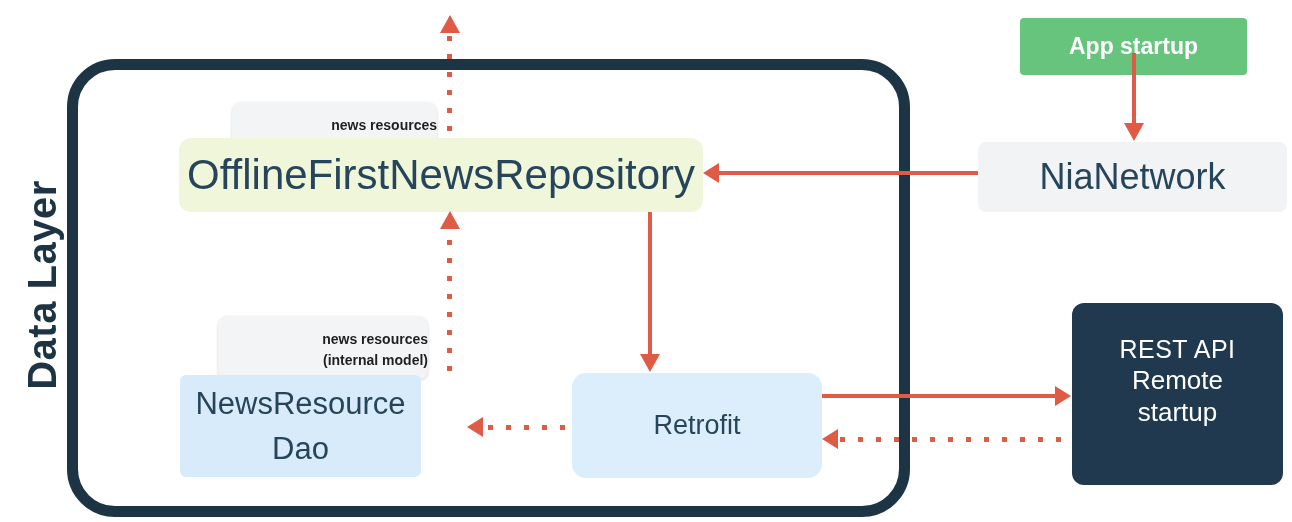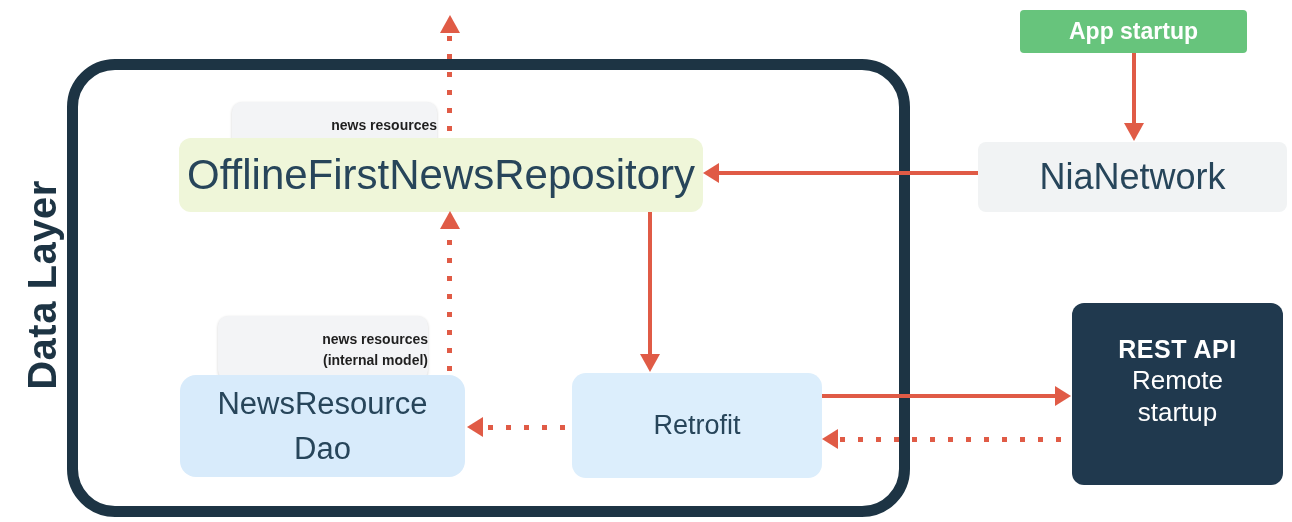--- a/index.html
+++ b/index.html
@@ -33,28 +33,28 @@
   .chip-repo{left:232px;top:102px;width:205px;height:46px;padding-top:13px;}
   .chip-dao{left:218px;top:316px;width:210px;height:64px;padding-top:13px;}
 
   
   .node{
     display:flex;flex-direction:column;align-items:center;justify-content:center;
     text-align:center;z-index:2;border-radius:12px;
     color:var(--box_text,#27455A);
   }
   .node-repo{left:179px;top:138px;width:524px;height:74px;background:var(--repo_fill,#EFF6D9);font-size:42px;}
-  .node-dao{left:180px;top:375px;width:285px;height:102px;background:var(--dao_fill,#D8EBFB);font-size:31px;line-height:45px;border-radius:16px;}
+  .node-dao{left:180px;top:375px;width:241px;height:102px;background:var(--dao_fill,#D8EBFB);font-size:31px;line-height:45px;border-radius:6px;}
   .node-network{left:572px;top:373px;width:250px;height:105px;background:var(--network_fill,#DCEEFC);font-size:27px;line-height:45px;border-radius:14px;}
   .node-workmanager{left:978px;top:142px;width:309px;height:70px;background:var(--workmanager_fill,#F1F3F4);font-size:36px;border-radius:8px;}
-  .node-startup{left:1020px;top:10px;width:227px;height:43px;background:var(--startup_fill,#67C47C);
+  .node-startup{left:1020px;top:18px;width:227px;height:57px;background:var(--startup_fill,#67C47C);
     color:var(--white_text,#FFF);font-size:23px;font-weight:700;border-radius:4px;}
   .node-remote{left:1072px;top:303px;width:211px;height:182px;background:var(--navy_box,#20394E);
     color:var(--white_text,#FFF);border-radius:12px;justify-content:flex-start;}
-  .remote-title{margin-top:32px;font-size:25px;font-weight:700;letter-spacing:.5px;}
+  .remote-title{margin-top:32px;font-size:25px;font-weight:400;letter-spacing:.5px;}
   .remote-lines{font-size:26px;font-weight:500;line-height:32px;}
 
   
   .arrow{z-index:3;}
   .line-v{width:4px;background:var(--arrow,#E05B46);}
   .line-h{height:4px;background:var(--arrow,#E05B46);}
   .dots-v{width:5px;background-image:repeating-linear-gradient(to bottom,var(--arrow,#E05B46) 0 5px,transparent 5px 18px);}
   .dots-h{height:5px;background-image:repeating-linear-gradient(to right,var(--arrow,#E05B46) 0 5px,transparent 5px 18px);}
   .head{width:0;height:0;z-index:3;}
   .head-up{border-left:10px solid transparent;border-right:10px solid transparent;border-bottom:18px solid var(--arrow,#E05B46);}

